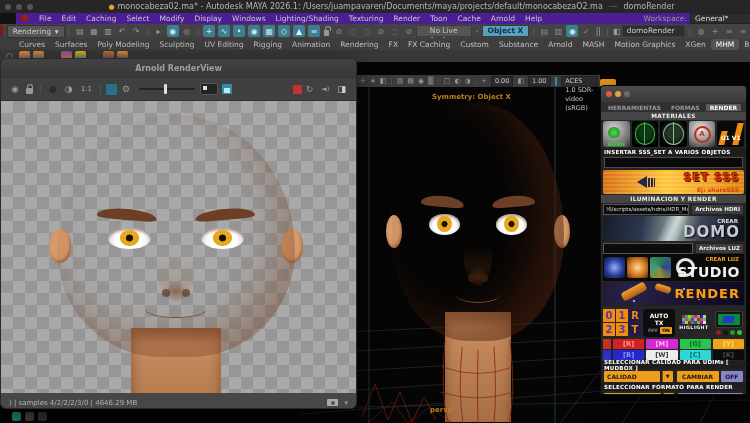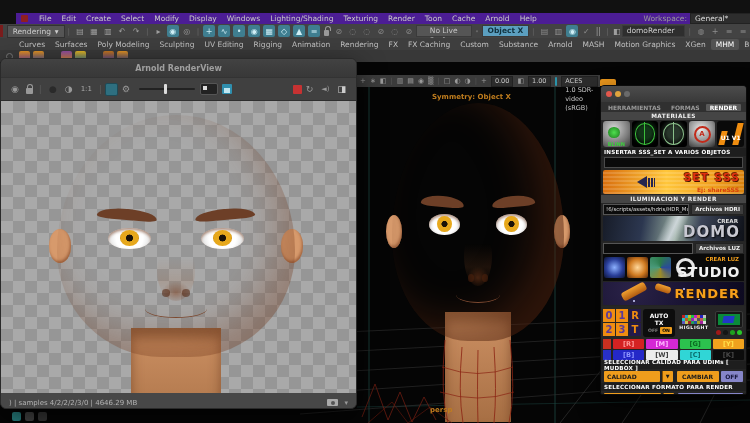--- a/index.html
+++ b/index.html
@@ -239,27 +239,35 @@
   .flex1{flex:1;}
   
   .bl-icons{position:absolute;left:12px;top:412px;display:flex;gap:4px;z-index:5;}
   .bl-icons .b{width:9px;height:9px;border-radius:2px;}
 </style>
 </head>
 <body>
 
 <div id="app">
 
+  <div class="titlebar">
+    <span class="tl"></span>
+    <span class="tl"></span>
+    <span class="tl"></span>
+    <span class="title-center">
+      <span class="title-ico">●</span><span>monocabeza02.ma* - Autodesk MAYA 2026.1: /Users/juampavaren/Documents/maya/projects/default/monocabezaO2.ma</span><span class="title-dim">---</span><span>domoRender</span>
+    </span>
+  </div>
 
   <div class="menubar">
     <span class="appico"></span>
     <span style="display:flex;">
       <span class="menu-item">File</span>
         <span class="menu-item">Edit</span>
-        <span class="menu-item">Create</span>
+        <span class="menu-item">Caching</span>
         <span class="menu-item">Select</span>
         <span class="menu-item">Modify</span>
         <span class="menu-item">Display</span>
         <span class="menu-item">Windows</span>
         <span class="menu-item">Lighting/Shading</span>
         <span class="menu-item">Texturing</span>
         <span class="menu-item">Render</span>
         <span class="menu-item">Toon</span>
         <span class="menu-item">Cache</span>
         <span class="menu-item">Arnold</span>

